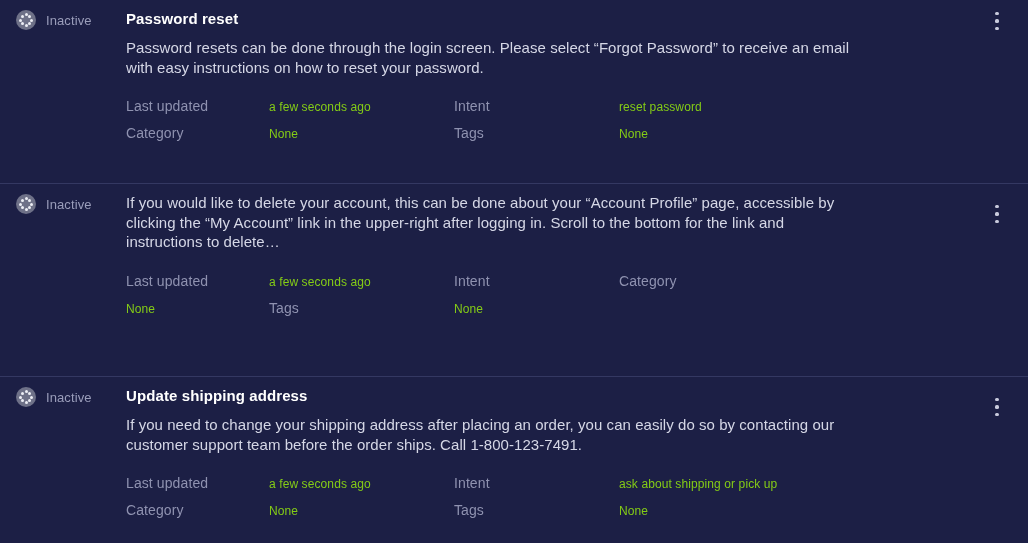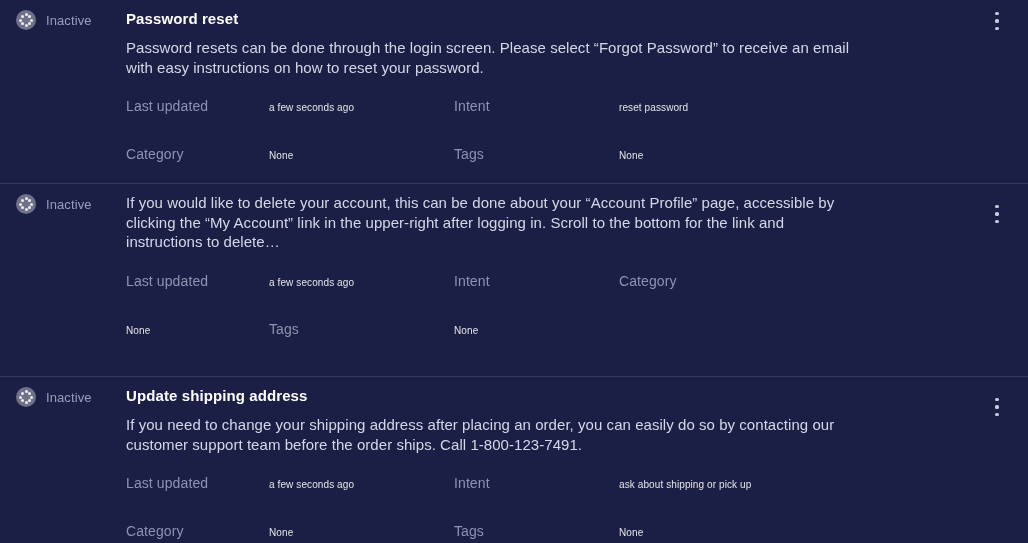--- a/index.html
+++ b/index.html
@@ -100,31 +100,31 @@
     color: #d5d7e6;
     margin: 0;
     max-width: 725px;
     letter-spacing: 0.05px;
   }
 
   .meta-grid {
     margin-top: 21px;
     display: grid;
     grid-template-columns: 143px 185px 165px auto;
-    row-gap: 32px;
+    row-gap: 11px;
     align-items: baseline;
   }
   .meta-label {
     font-size: 14px;
     color: #8f92b0;
     letter-spacing: 0.1px;
   }
   .meta-value {
-    font-size: 10px;
-    color: #e5e5e5;
+    font-size: 12px;
+    color: #84cc16;
     letter-spacing: 0.1px;
   }
 
   
   .kebab {
     position: absolute;
     right: 20px;
     width: 22px;
     height: 22px;
     display: flex;

